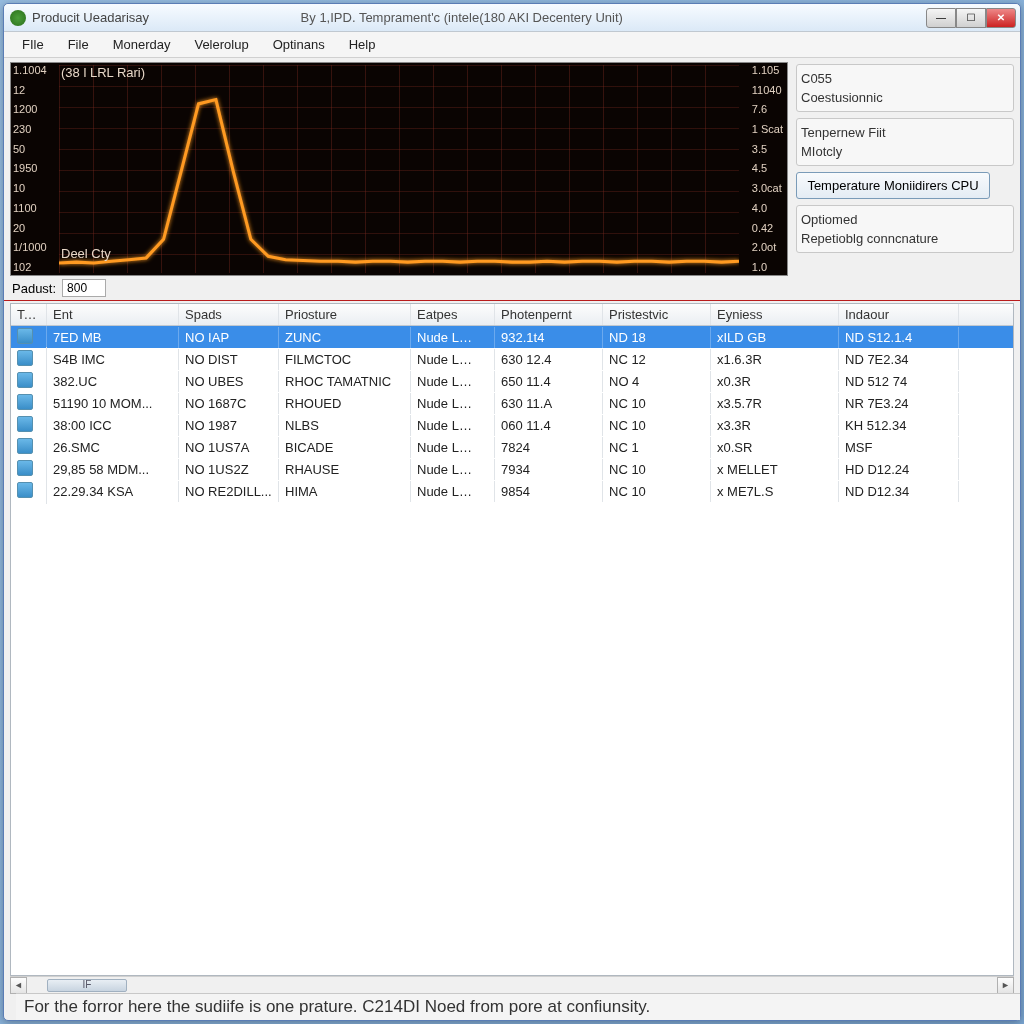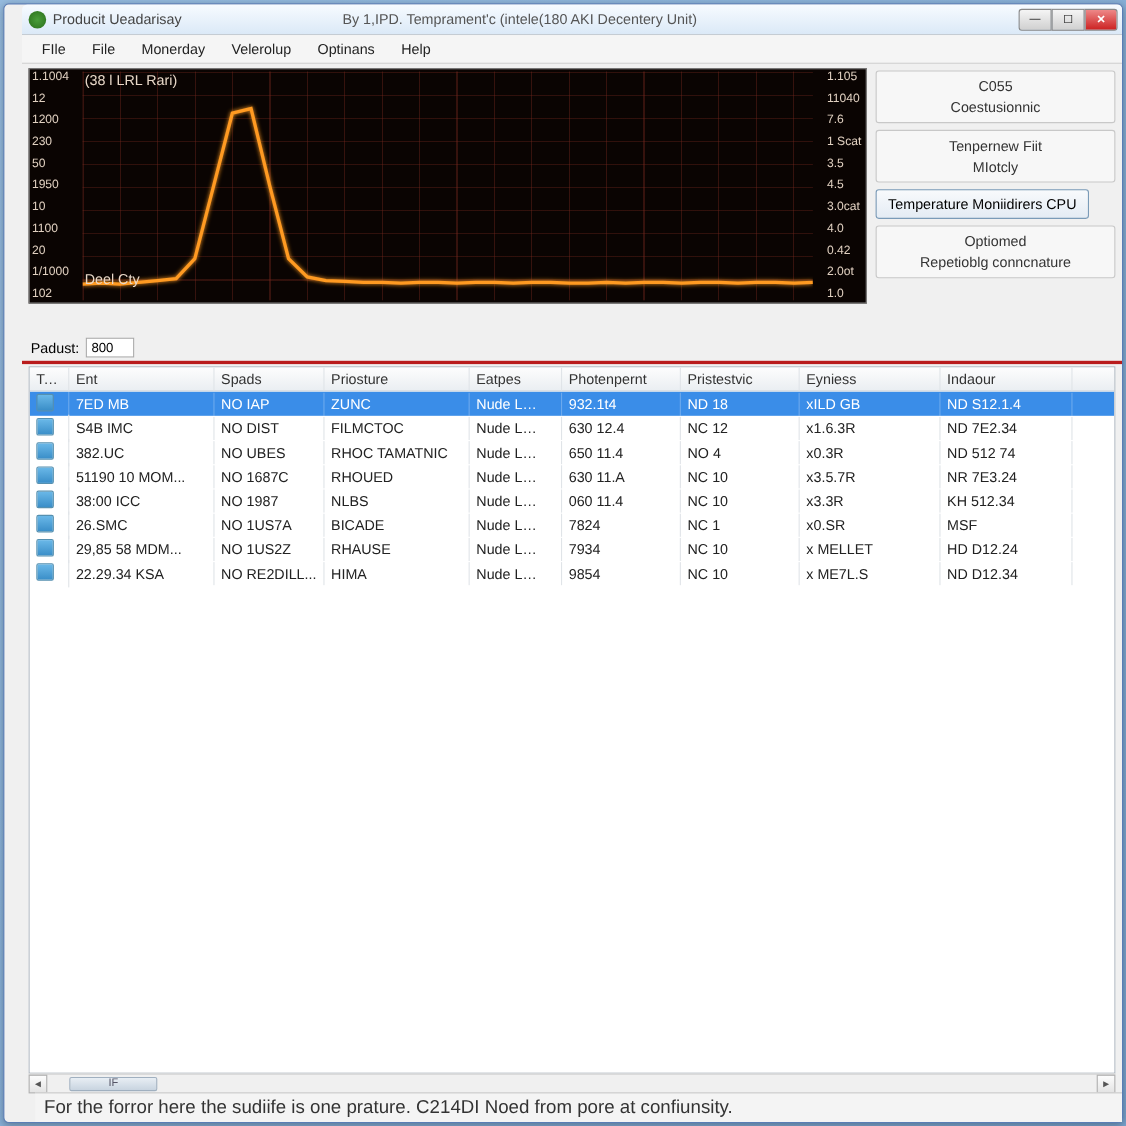--- a/index.html
+++ b/index.html
@@ -14,21 +14,20 @@
 }
 .window {
   background: #f0f0f0;
   border: 1px solid #5a7db5;
   border-radius: 5px;
   width: 100%;
   height: 100%;
   display: flex;
   flex-direction: column;
   box-shadow: 0 2px 8px rgba(0,0,0,0.3);
-  padding-left: 16px;
 }
 .titlebar {
   display: flex;
   align-items: center;
   height: 28px;
   background: linear-gradient(#f7fbff, #dbe9f7);
   border-radius: 5px 5px 0 0;
   border-bottom: 1px solid #c0c8d0;
   padding: 0 4px 0 6px;
 }
@@ -107,42 +106,41 @@
   display: flex;
   flex-direction: column;
   gap: 6px;
   padding-top: 2px;
 }
 .side-group {
   border: 1px solid #c8c8c8;
   border-radius: 3px;
   background: #f7f7f7;
   padding: 6px 4px;
-  display: flex; flex-direction: column; align-items: center; gap: 4px;
+  display: flex; flex-direction: column; gap: 4px;
 }
 .side-group span { font-size: 13px; color: #333; }
 .side-btn {
   border: 1px solid #7a9bb8;
   background: linear-gradient(#f8fafc, #e4ecf4);
   border-radius: 3px;
   padding: 5px 10px;
   font-size: 13px;
   width: 194px;
   text-align: center;
   cursor: pointer;
 }
 .filter-bar {
   display: flex;
   align-items: center;
   padding: 3px 8px;
   background: #f0f0f0;
-  border-bottom: 3px solid #b91c1c;
+  border-bottom: 1px solid #b91c1c;
   gap: 6px;
   font-size: 13px;
-  margin-top: 28px;
 }
 .filter-bar input {
   border: 1px solid #aaa;
   padding: 1px 4px;
   width: 44px;
   font-size: 12px;
 }
 .table-wrap {
   flex: 1;
   margin: 2px 6px 0 6px;

